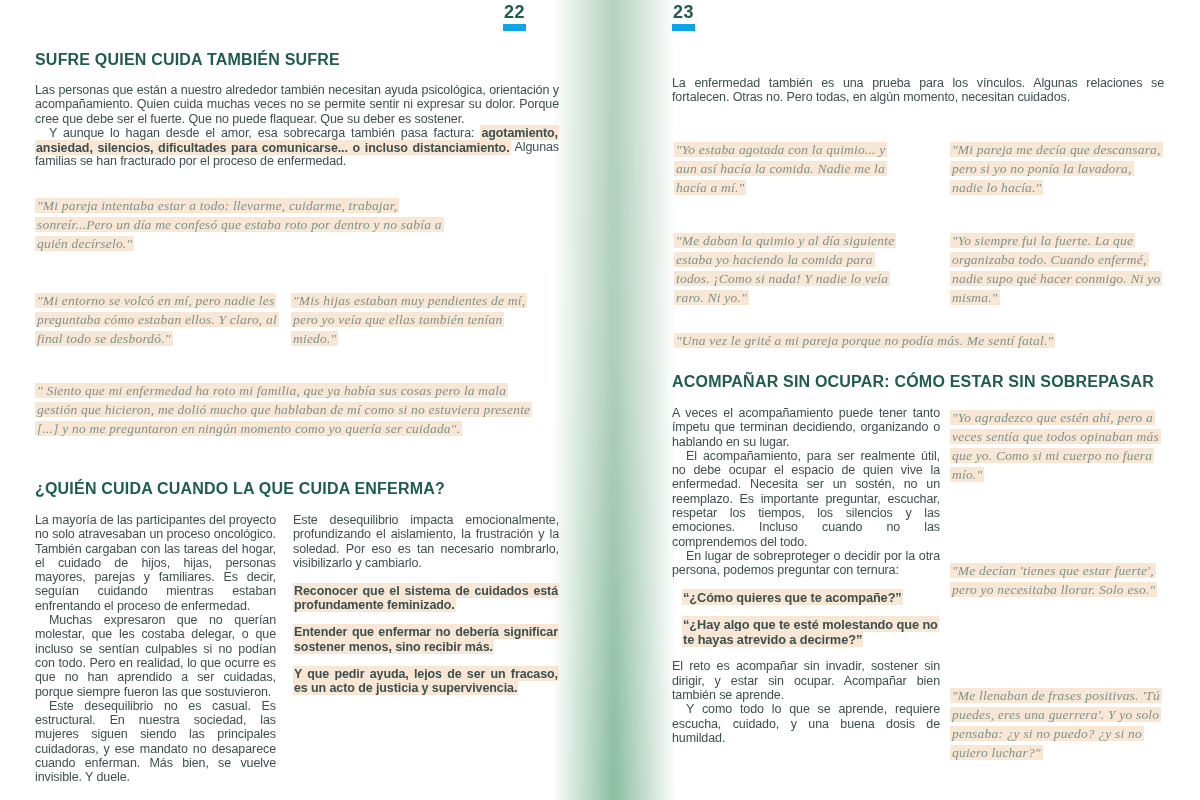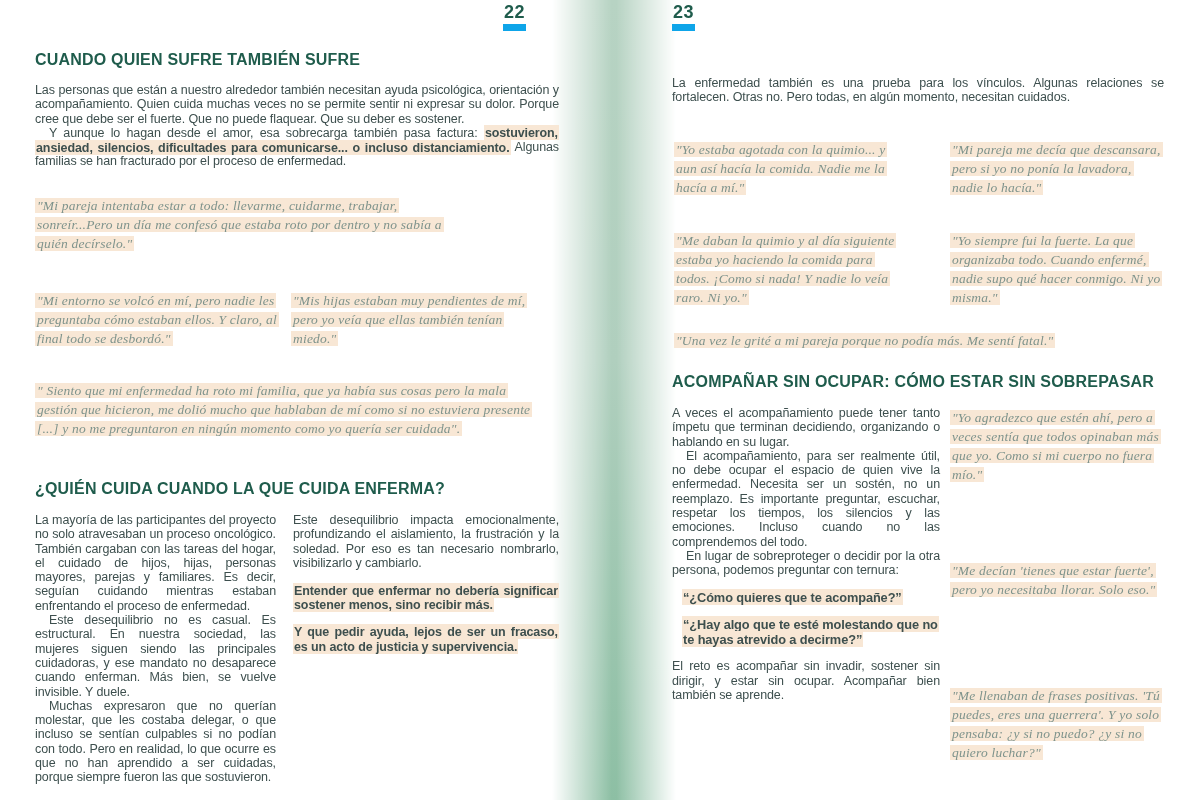--- a/index.html
+++ b/index.html
@@ -66,45 +66,46 @@
 <div class="spread">
 
   <div class="band"></div>
 
   <section class="page" id="page22">
 
     <div class="abs" style="top:2px; left:468px;">
       <span class="pagenum">22</span>
     </div>
 
-    <h1 class="heading abs" style="top:51px; left:0;">CUANDO QUIEN SUFRE TAMBIÉN SUFRE</h1>
+    <h1 class="heading abs" style="top:51px; left:0;">SUFRE QUIEN CUIDA TAMBIÉN SUFRE</h1>
 
     <div class="body-text abs" style="top:83px; left:0; width:524px;">
       <p><span>Las personas que están a nuestro alrededor también necesitan ayuda psicológica, orientación y acompañamiento. Quien cuida muchas veces no se permite sentir ni expresar su dolor. Porque cree que debe ser el fuerte. Que no puede flaquear. Que su deber es sostener.</span></p>
-      <p class="indent"><span>Y aunque lo hagan desde el amor, esa sobrecarga también pasa factura: </span><span class="hl-bold">sostuvieron, ansiedad, silencios, dificultades para comunicarse... o incluso distanciamiento.</span><span> Algunas familias se han fracturado por el proceso de enfermedad.</span></p>
+      <p class="indent"><span>Y aunque lo hagan desde el amor, esa sobrecarga también pasa factura: </span><span class="hl-bold">agotamiento, ansiedad, silencios, dificultades para comunicarse... o incluso distanciamiento.</span><span> Algunas familias se han fracturado por el proceso de enfermedad.</span></p>
     </div>
 
     <div class="quote abs" style="top:196px; left:0; width:438px;"><span class="qhl">"Mi pareja intentaba estar a todo: llevarme, cuidarme, trabajar, sonreír...Pero un día me confesó que estaba roto por dentro y no sabía a quién decírselo."</span></div>
 
     <div class="quote abs" style="top:291px; left:0; width:242px;"><span class="qhl">"Mi entorno se volcó en mí, pero nadie les preguntaba cómo estaban ellos. Y claro, al final todo se desbordó."</span></div>
 
     <div class="quote abs" style="top:291px; left:256px; width:258px;"><span class="qhl">"Mis hijas estaban muy pendientes de mí, pero yo veía que ellas también tenían miedo."</span></div>
 
     <div class="quote abs" style="top:381px; left:0; width:505px;"><span class="qhl">" Siento que mi enfermedad ha roto mi familia, que ya había sus cosas pero la mala gestión que hicieron, me dolió mucho que hablaban de mí como si no estuviera presente [...] y no me preguntaron en ningún momento como yo quería ser cuidada".</span></div>
 
     <h1 class="heading abs" style="top:480px; left:0;">¿QUIÉN CUIDA CUANDO LA QUE CUIDA ENFERMA?</h1>
 
     <div class="body-text abs" style="top:513px; left:0; width:241px;">
       <p><span>La mayoría de las participantes del proyecto no solo atravesaban un proceso oncológico. También cargaban con las tareas del hogar, el cuidado de hijos, hijas, personas mayores, parejas y familiares. Es decir, seguían cuidando mientras estaban enfrentando el proceso de enfermedad.</span></p>
+      <p class="indent"><span>Muchas expresaron que no querían molestar, que les costaba delegar, o que incluso se sentían culpables si no podían con todo. Pero en realidad, lo que ocurre es que no han aprendido a ser cuidadas, porque siempre fueron las que sostuvieron.</span></p>
       <p class="indent"><span>Este desequilibrio no es casual. Es estructural. En nuestra sociedad, las mujeres siguen siendo las principales cuidadoras, y ese mandato no desaparece cuando enferman. Más bien, se vuelve invisible. Y duele.</span></p>
-      <p class="indent"><span>Muchas expresaron que no querían molestar, que les costaba delegar, o que incluso se sentían culpables si no podían con todo. Pero en realidad, lo que ocurre es que no han aprendido a ser cuidadas, porque siempre fueron las que sostuvieron.</span></p>
     </div>
 
     <div class="body-text bullets abs" style="top:513px; left:258px; width:266px;">
       <p style="margin-top:0"><span>Este desequilibrio impacta emocionalmente, profundizando el aislamiento, la frustración y la soledad. Por eso es tan necesario nombrarlo, visibilizarlo y cambiarlo.</span></p>
+      <p><span class="hl-bold">Reconocer que el sistema de cuidados está profundamente feminizado.</span></p>
       <p><span class="hl-bold">Entender que enfermar no debería significar sostener menos, sino recibir más.</span></p>
       <p><span class="hl-bold">Y que pedir ayuda, lejos de ser un fracaso, es un acto de justicia y supervivencia.</span></p>
     </div>
   </section>
 
   <section class="page" id="page23">
 
     <div class="abs" style="top:2px; left:0;">
       <span class="pagenum">23</span>
     </div>
@@ -125,20 +126,21 @@
 
     <h1 class="heading abs" style="top:373px; left:0;">ACOMPAÑAR SIN OCUPAR: CÓMO ESTAR SIN SOBREPASAR</h1>
 
     <div class="body-text abs" style="top:406px; left:0; width:268px;">
       <p><span>A veces el acompañamiento puede tener tanto ímpetu que terminan decidiendo, organizando o hablando en su lugar.</span></p>
       <p class="indent"><span>El acompañamiento, para ser realmente útil, no debe ocupar el espacio de quien vive la enfermedad. Necesita ser un sostén, no un reemplazo. Es importante preguntar, escuchar, respetar los tiempos, los silencios y las emociones. Incluso cuando no las comprendemos del todo.</span></p>
       <p class="indent"><span>En lugar de sobreproteger o decidir por la otra persona, podemos preguntar con ternura:</span></p>
       <p class="question"><span class="hl-bold">“¿Cómo quieres que te acompañe?”</span></p>
       <p class="question"><span class="hl-bold">“¿Hay algo que te esté molestando que no te hayas atrevido a decirme?”</span></p>
       <p class="mt13"><span>El reto es acompañar sin invadir, sostener sin dirigir, y estar sin ocupar. Acompañar bien también se aprende.</span></p>
+      <p class="indent"><span>Y como todo lo que se aprende, requiere escucha, cuidado, y una buena dosis de humildad.</span></p>
     </div>
 
     <div class="quote abs" style="top:408px; left:278px; width:214px;"><span class="qhl">"Yo agradezco que estén ahí, pero a veces sentía que todos opinaban más que yo. Como si mi cuerpo no fuera mío."</span></div>
 
     <div class="quote abs" style="top:561px; left:278px; width:214px;"><span class="qhl">"Me decían 'tienes que estar fuerte', pero yo necesitaba llorar. Solo eso."</span></div>
 
     <div class="quote abs" style="top:686px; left:278px; width:214px;"><span class="qhl">"Me llenaban de frases positivas. 'Tú puedes, eres una guerrera'. Y yo solo pensaba: ¿y si no puedo? ¿y si no quiero luchar?"</span></div>
   </section>
 
 </div>

